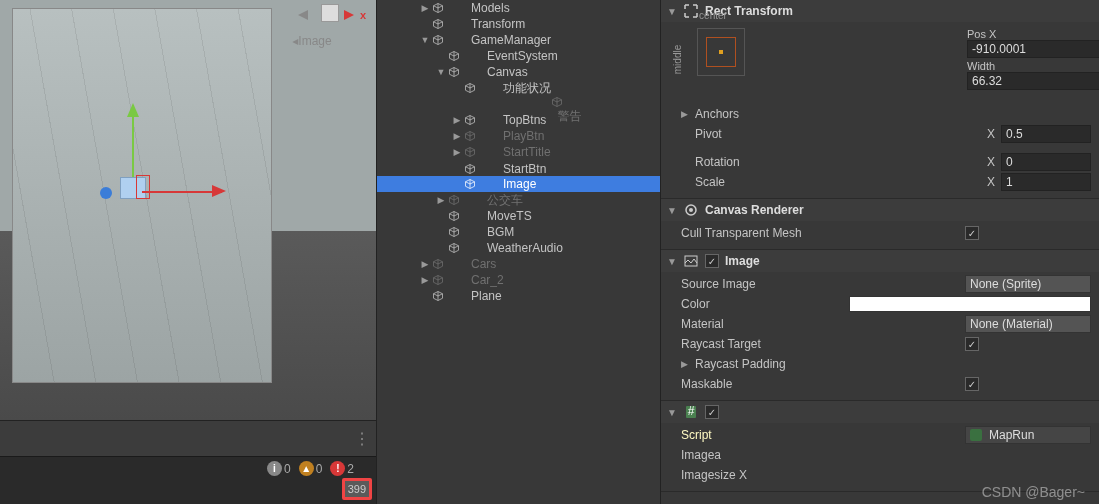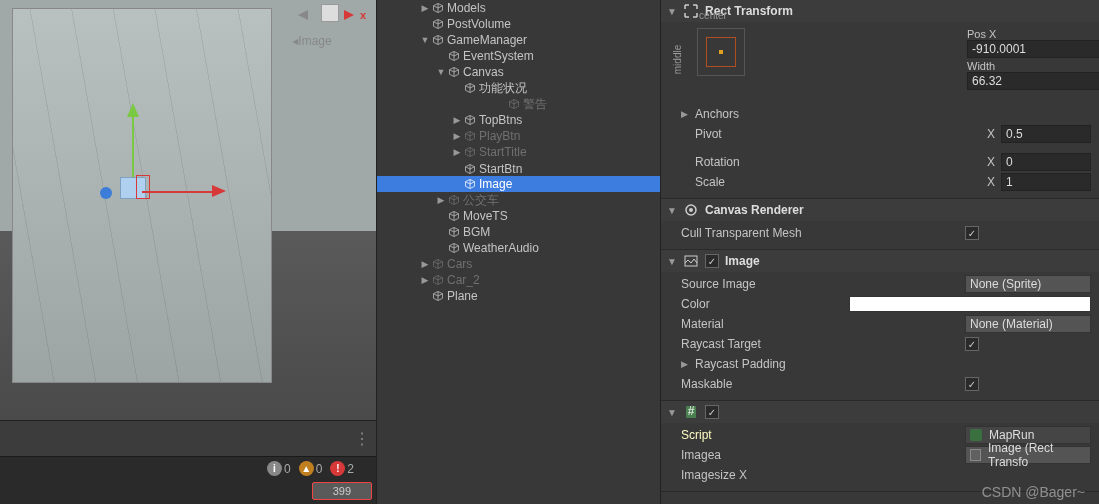--- a/index.html
+++ b/index.html
@@ -28,31 +28,31 @@
     
     .scene-toolbar { height: 36px; background: #3c3c3c; border-top: 1px solid #222; display: flex; align-items: center; justify-content: flex-end; padding: 0 6px; gap: 4px; }
     .scene-status { height: 48px; background: #2a2a2a; border-top: 1px solid #1a1a1a; display: flex; align-items: flex-start; }
     .status-counters { display: flex; align-items: center; gap: 2px; padding: 4px 8px; margin-left: auto; margin-right: 8px; }
     .status-icon { width: 15px; height: 15px; border-radius: 50%; display: inline-flex; align-items: center; justify-content: center; font-size: 10px; color: #fff; font-weight: bold; }
     .status-icon.info { background: #888; }
     .status-icon.warn { background: #c08020; }
     .status-icon.error { background: #d73838; }
     .status-count { margin-right: 6px; color: #aaa; }
     .more-icon { color: #888; font-size: 16px; }
-    .status-399 { position: absolute; right: 4px; bottom: 4px; background: #5a5a5a; border: 1px solid #ef4444; padding: 2px 20px; color: #ccc; border-radius: 2px; font-size: 11px; }
+    .status-399 { position: absolute; right: 4px; bottom: 4px; background: #5a5a5a; border: 3px solid #ef4444; padding: 2px 3px; color: #ccc; border-radius: 2px; font-size: 11px; }
     .scene-panel { position: relative; }
     
     .hierarchy-panel { width: 284px; background: #383838; border-left: 1px solid #222; overflow-y: auto; padding-top: 0; }
     .hierarchy-item { display: flex; align-items: center; height: 16px; padding-left: 0; position: relative; }
     .hierarchy-item.selected { background: #3e7de0; color: #fff; }
     .hierarchy-item.dim { color: #707070; }
     .h-foldout { width: 12px; display: inline-flex; justify-content: center; font-size: 9px; color: #999; cursor: pointer; }
     .h-cube-icon { width: 14px; height: 14px; display: inline-flex; align-items: center; justify-content: center; margin-right: 2px; }
     .h-cube-icon svg { width: 12px; height: 12px; }
-    .h-label { white-space: nowrap; }
+    .h-label { white-space: nowrap; margin-left: 24px; }
     
     .inspector-panel { flex: 1; background: #383838; border-left: 1px solid #222; overflow-y: auto; }
     .component { border-bottom: 1px solid #2a2a2a; }
     .component-header { display: flex; align-items: center; height: 22px; background: #3c3c3c; padding: 0 6px; gap: 6px; }
     .comp-foldout { font-size: 10px; color: #999; width: 10px; cursor: pointer; }
     .comp-icon { width: 16px; height: 16px; display: flex; align-items: center; justify-content: center; }
     .comp-title { font-weight: bold; color: #ddd; flex: 1; }
     .comp-checkbox { width: 14px; height: 14px; background: #2a2a2a; border: 1px solid #666; display: flex; align-items: center; justify-content: center; font-size: 10px; color: #ccc; cursor: pointer; }
     .component-body { padding: 2px 8px 6px 20px; }
     .prop-row { display: flex; align-items: center; height: 20px; gap: 4px; }
@@ -131,21 +131,21 @@
       </span>
       <span class="h-label">Models</span>
     </div>
     <div class="hierarchy-item" style="padding-left: 42px;">
       <span class="h-foldout"></span>
       <span class="h-cube-icon">
         <svg viewBox="0 0 16 16">
           <path d="M8 2 L14 5 L14 11 L8 14 L2 11 L2 5 Z M8 2 L8 8 M2 5 L8 8 L14 5 M8 8 L8 14" stroke="currentColor" stroke-width="1" fill="none"></path>
         </svg>
       </span>
-      <span class="h-label">PostVolume</span>
+      <span class="h-label">Transform</span>
     </div>
     <div class="hierarchy-item" style="padding-left: 42px;">
       <span class="h-foldout">▼</span>
       <span class="h-cube-icon">
         <svg viewBox="0 0 16 16">
           <path d="M8 2 L14 5 L14 11 L8 14 L2 11 L2 5 Z M8 2 L8 8 M2 5 L8 8 L14 5 M8 8 L8 14" stroke="currentColor" stroke-width="1" fill="none"></path>
         </svg>
       </span>
       <span class="h-label">GameManager</span>
     </div>
@@ -169,21 +169,21 @@
     </div>
     <div class="hierarchy-item" style="padding-left: 74px;">
       <span class="h-foldout"></span>
       <span class="h-cube-icon">
         <svg viewBox="0 0 16 16">
           <path d="M8 2 L14 5 L14 11 L8 14 L2 11 L2 5 Z M8 2 L8 8 M2 5 L8 8 L14 5 M8 8 L8 14" stroke="currentColor" stroke-width="1" fill="none"></path>
         </svg>
       </span>
       <span class="h-label">功能状况</span>
     </div>
-    <div class="hierarchy-item dim" style="padding-left: 118px;">
+    <div class="hierarchy-item dim" style="padding-left: 78px; flex-direction: column;">
       <span class="h-foldout"></span>
       <span class="h-cube-icon">
         <svg viewBox="0 0 16 16">
           <path d="M8 2 L14 5 L14 11 L8 14 L2 11 L2 5 Z M8 2 L8 8 M2 5 L8 8 L14 5 M8 8 L8 14" stroke="currentColor" stroke-width="1" fill="none"></path>
         </svg>
       </span>
       <span class="h-label">警告</span>
     </div>
     <div class="hierarchy-item" style="padding-left: 74px;">
       <span class="h-foldout">▶</span>
@@ -427,24 +427,20 @@
     <div class="component-body">
       <div class="prop-row">
         <span class="prop-label small-label">Script</span>
         <div class="prop-field" style="background:#454545;">
             <span class="script-field-icon"></span>
             <span>MapRun</span>
           </div>
       </div>
       <div class="prop-row">
         <span class="prop-label">Imagea</span>
-        <div class="prop-field">
-            <span class="image-field-icon"></span>
-            <span>Image (Rect Transfo</span>
-          </div>
       </div>
       <div class="prop-row">
         <span class="prop-label">Imagesize X</span>
       </div>
     </div>
   </div>
 
   <div class="watermark">CSDN @Bager~</div>
 </div>
 

